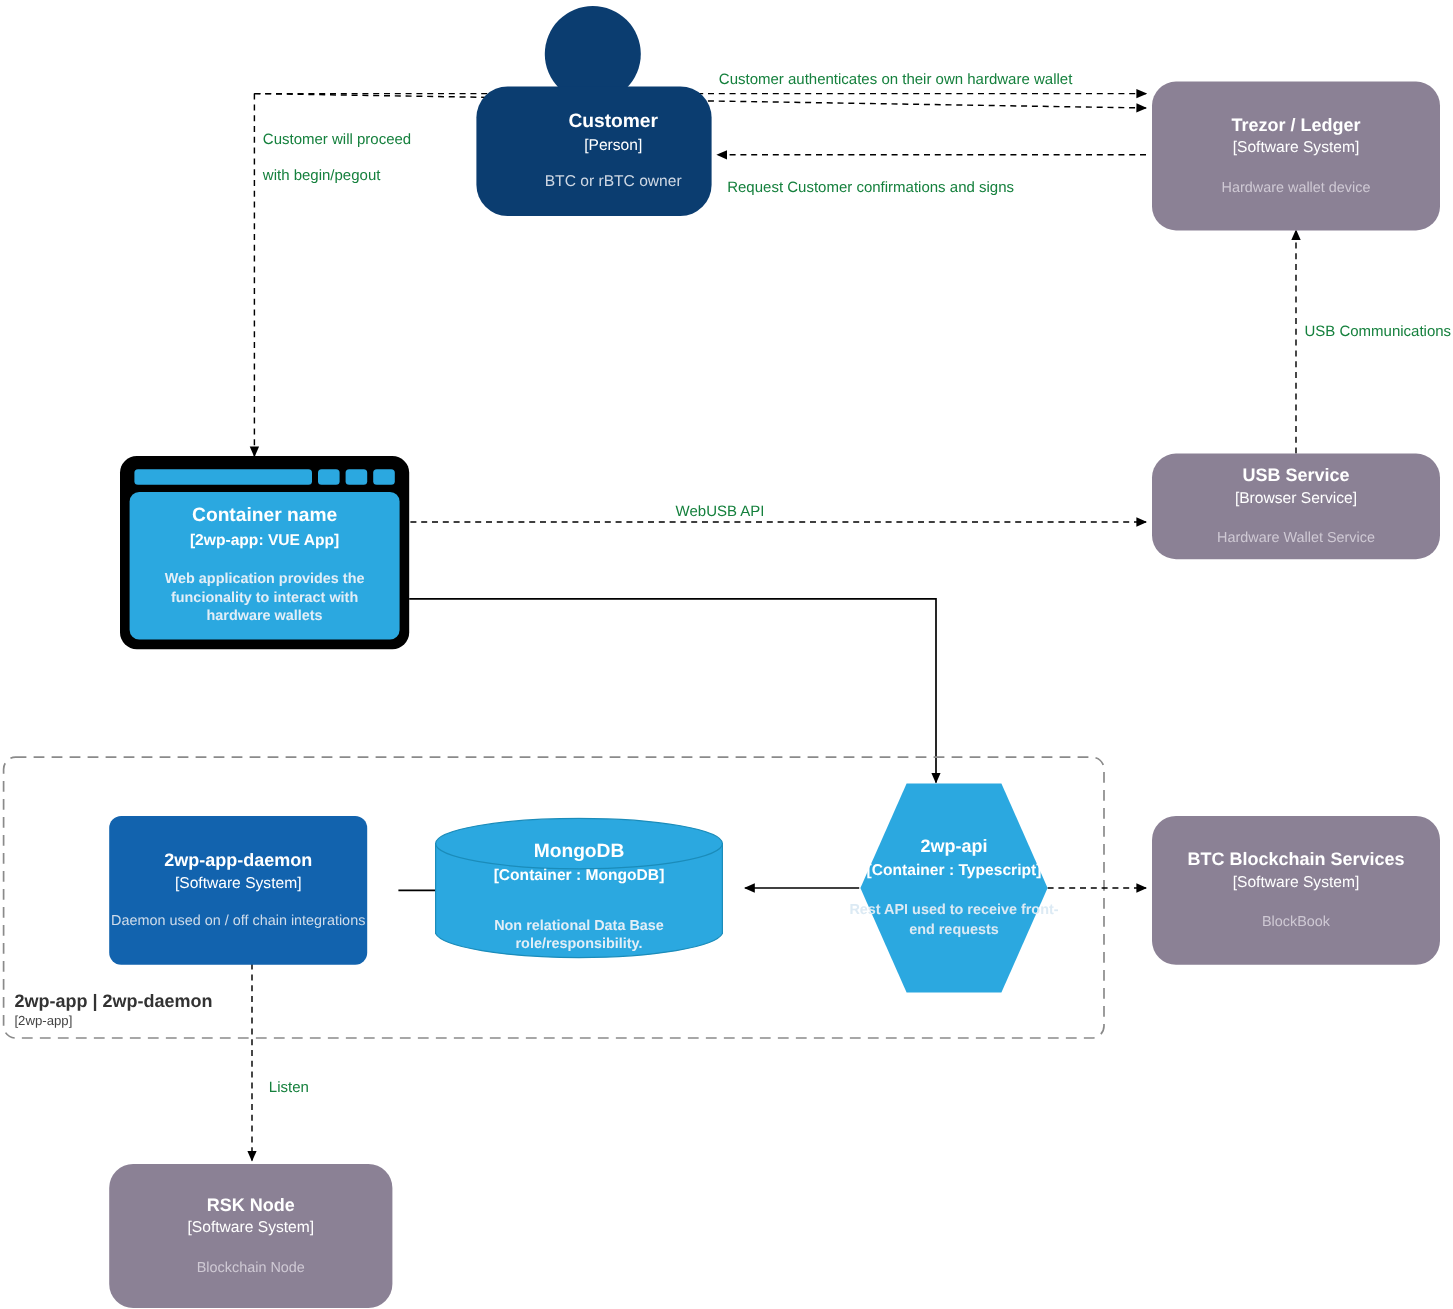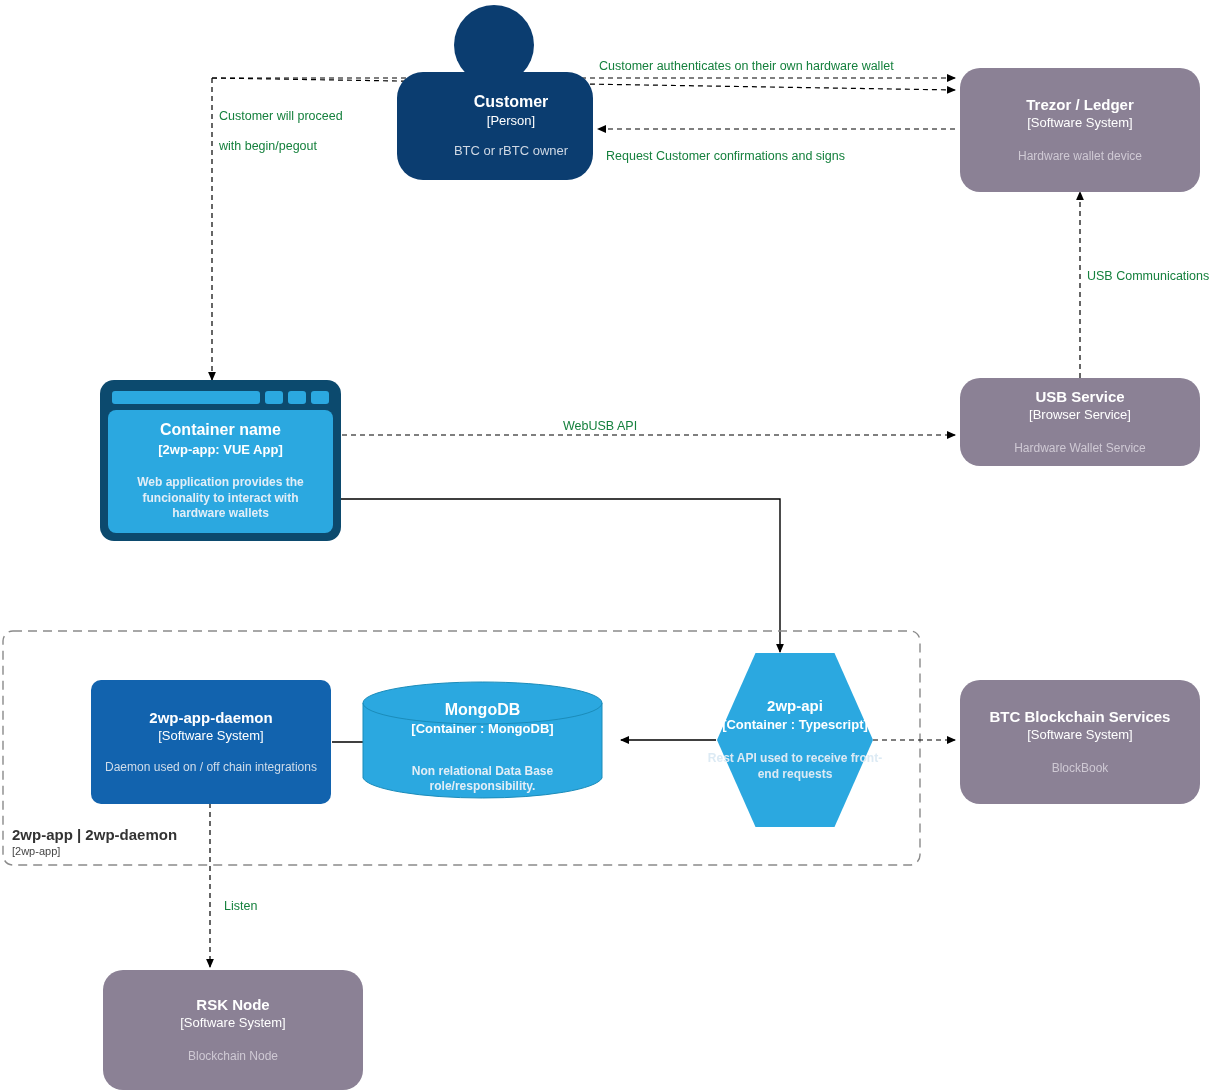--- a/index.html
+++ b/index.html
@@ -74,21 +74,21 @@
     background: #1263ae;
     border-radius: 10px;
   }
   .blue-box .n-title { font-size: 15px; }
   .blue-box .n-type  { font-size: 13px; margin-top: 2px; }
   .blue-box .n-desc  { font-size: 12px; margin-top: 16px; color: #cfdcea; }
 
   
   .browser {
     position: absolute;
-    background: #0c4a6e;
+    background: #000000;
     border-radius: 14px;
     padding: 8px;
     box-sizing: border-box;
   }
   .browser-bar {
     height: 18px;
     display: flex;
     align-items: center;
     gap: 5px;
     padding: 0 4px;
@@ -243,21 +243,21 @@
       <div class="n-desc">Web application provides the funcionality to interact with hardware wallets</div>
     </div>
   </div>
 
   <div class="node sys-box" style="left:960px; top:378px; width:240px; height:88px;">
     <div class="n-title">USB Service</div>
     <div class="n-type">[Browser Service]</div>
     <div class="n-desc">Hardware Wallet Service</div>
   </div>
 
-  <div class="node blue-box" style="left:91px; top:680px; width:240px; height:124px;">
+  <div class="node blue-box" style="left:91px; top:680px; width:215px; height:124px;">
     <div class="n-title">2wp-app-daemon</div>
     <div class="n-type">[Software System]</div>
     <div class="n-desc">Daemon used on / off chain integrations</div>
   </div>
 
   <div class="cyl" style="left:362px; top:681px; width:241px; height:119px;">
     <svg width="241" height="119" viewBox="0 0 241 119">
       <path d="M1,22 L1,97 A120,22 0 0 0 240,97 L240,22 Z" fill="#2ba8e0" stroke="#1b8cba" stroke-width="1"></path>
       <ellipse cx="120.5" cy="22" rx="119.5" ry="21" fill="#2ba8e0" stroke="#1b8cba" stroke-width="1"></ellipse>
     </svg>
@@ -278,21 +278,21 @@
       <div class="n-desc">Rest API used to receive front-end requests</div>
     </div>
   </div>
 
   <div class="node sys-box" style="left:960px; top:680px; width:240px; height:124px;">
     <div class="n-title">BTC Blockchain Services</div>
     <div class="n-type">[Software System]</div>
     <div class="n-desc">BlockBook</div>
   </div>
 
-  <div class="node sys-box" style="left:91px; top:970px; width:260px; height:120px;margin-left:12px;">
+  <div class="node sys-box" style="left:91px; top:970px; width:236px; height:120px;">
     <div class="n-title">RSK Node</div>
     <div class="n-type">[Software System]</div>
     <div class="n-desc">Blockchain Node</div>
   </div>
 
   <div class="boundary-label" style="left:12px; top:826px;">
     <div class="boundary-title">2wp-app | 2wp-daemon</div>
     <div class="boundary-type">[2wp-app]</div>
   </div>
 

